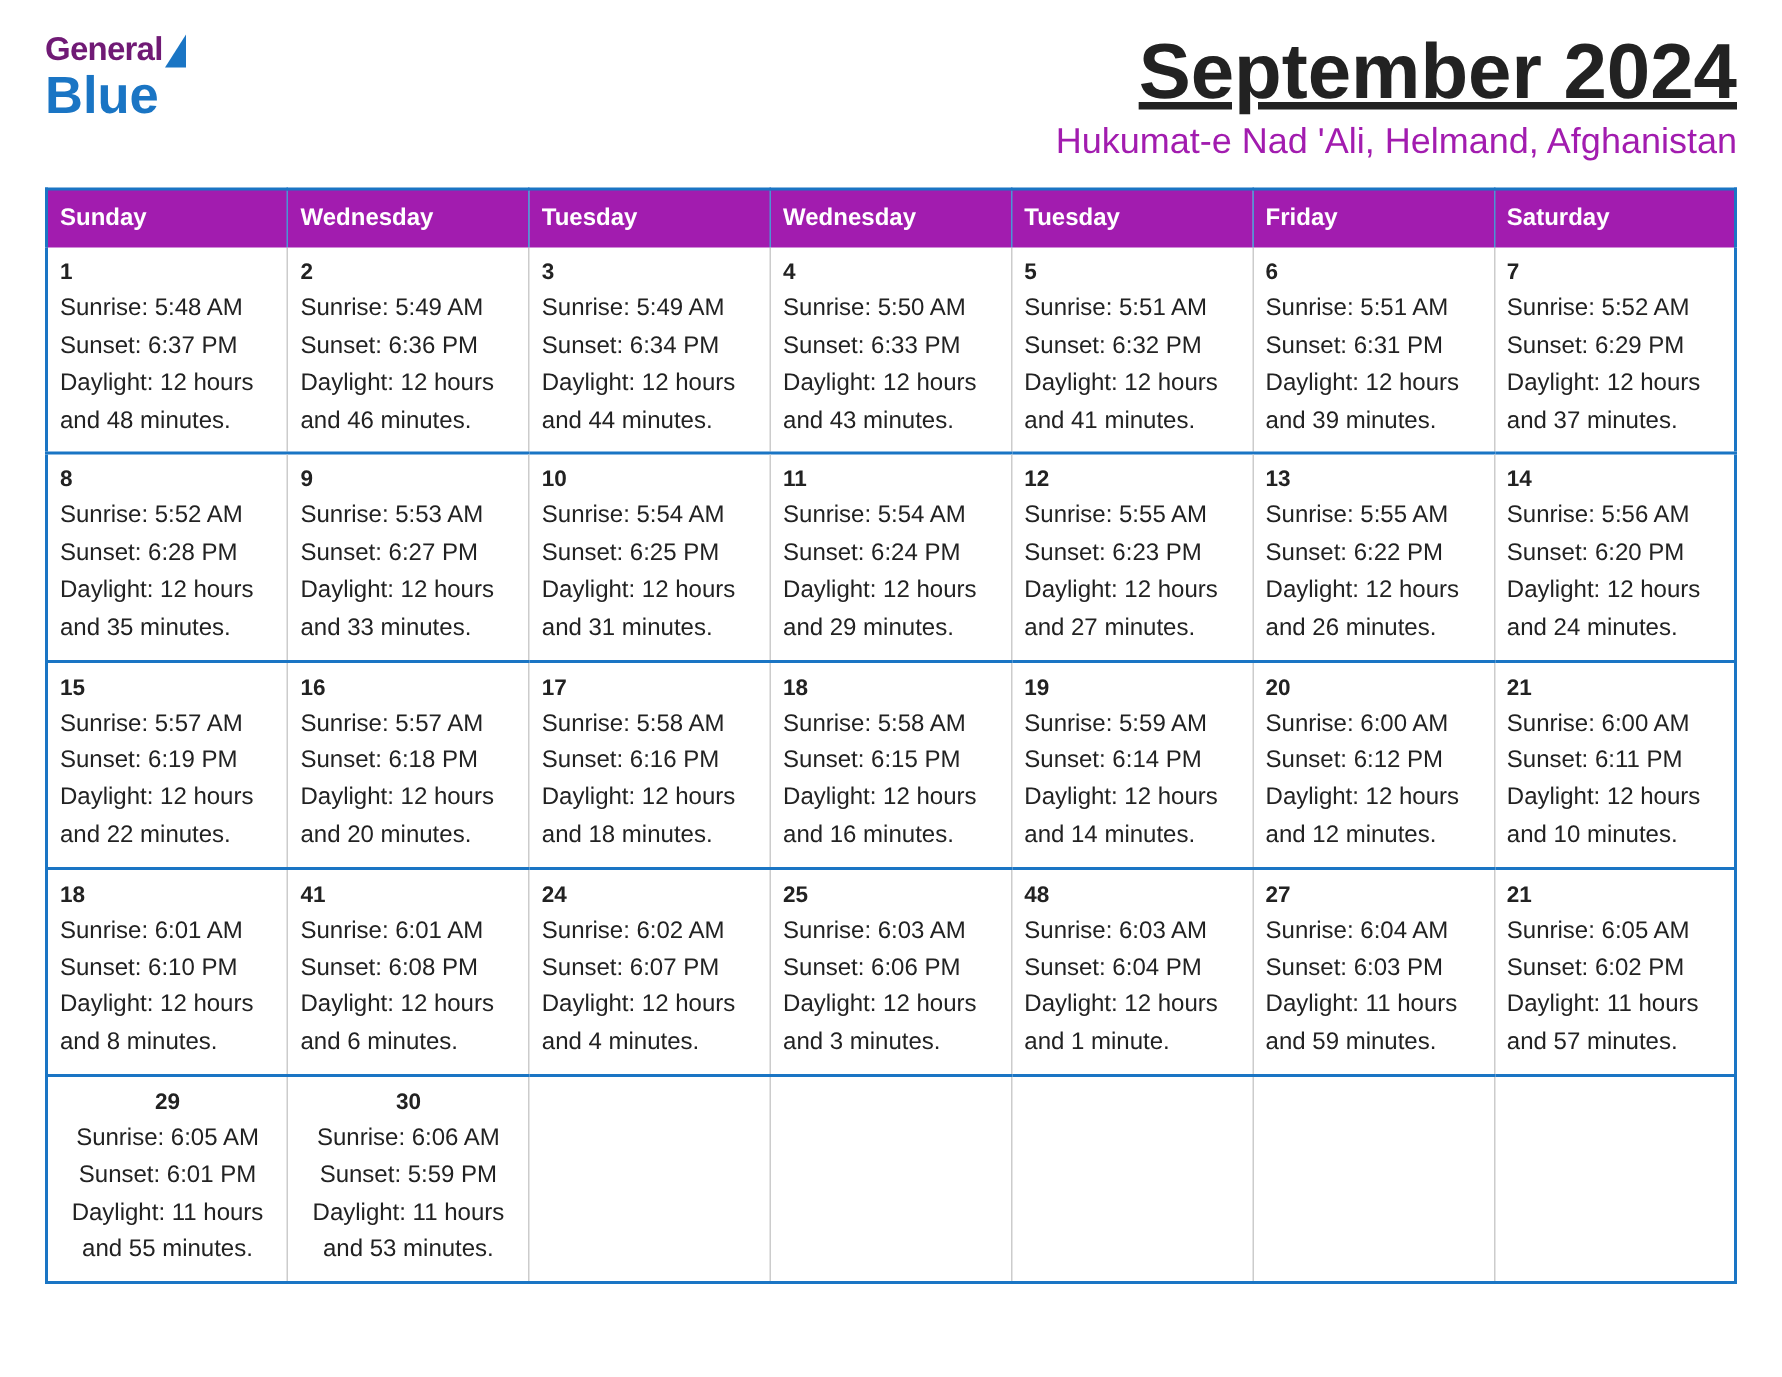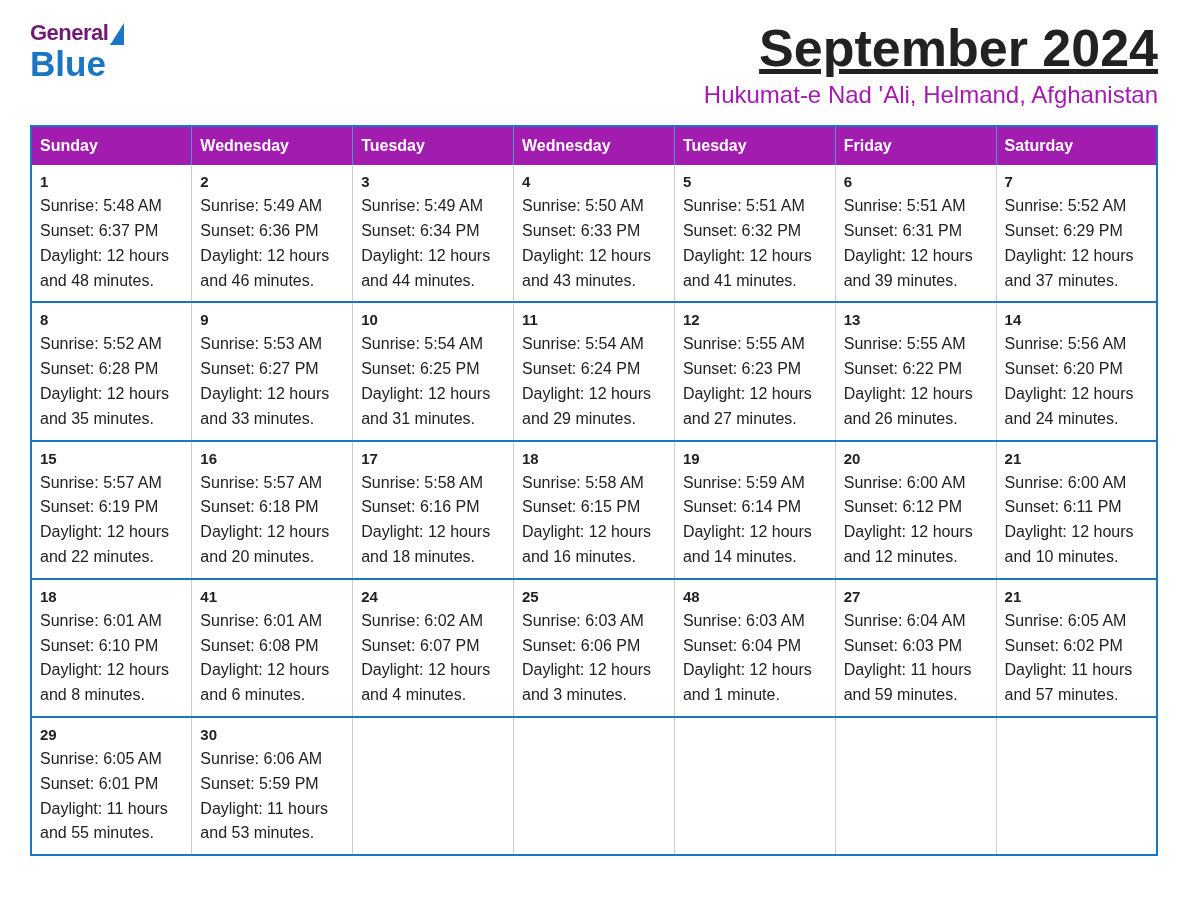--- a/index.html
+++ b/index.html
@@ -86,20 +86,21 @@
       font-size: 12.5px;
       color: #222;
       width: 14.28%;
       min-height: 90px;
     }
     .calendar-table tbody tr td:last-child {
       border-right: none;
     }
     .calendar-table tbody tr:last-child td {
       border-bottom: none;
+      text-align: center;
     }
     .day-number {
       font-size: 15px;
       font-weight: bold;
       color: #222;
       margin-bottom: 4px;
       display: block;
     }
     .day-info {
       font-size: 16px;

